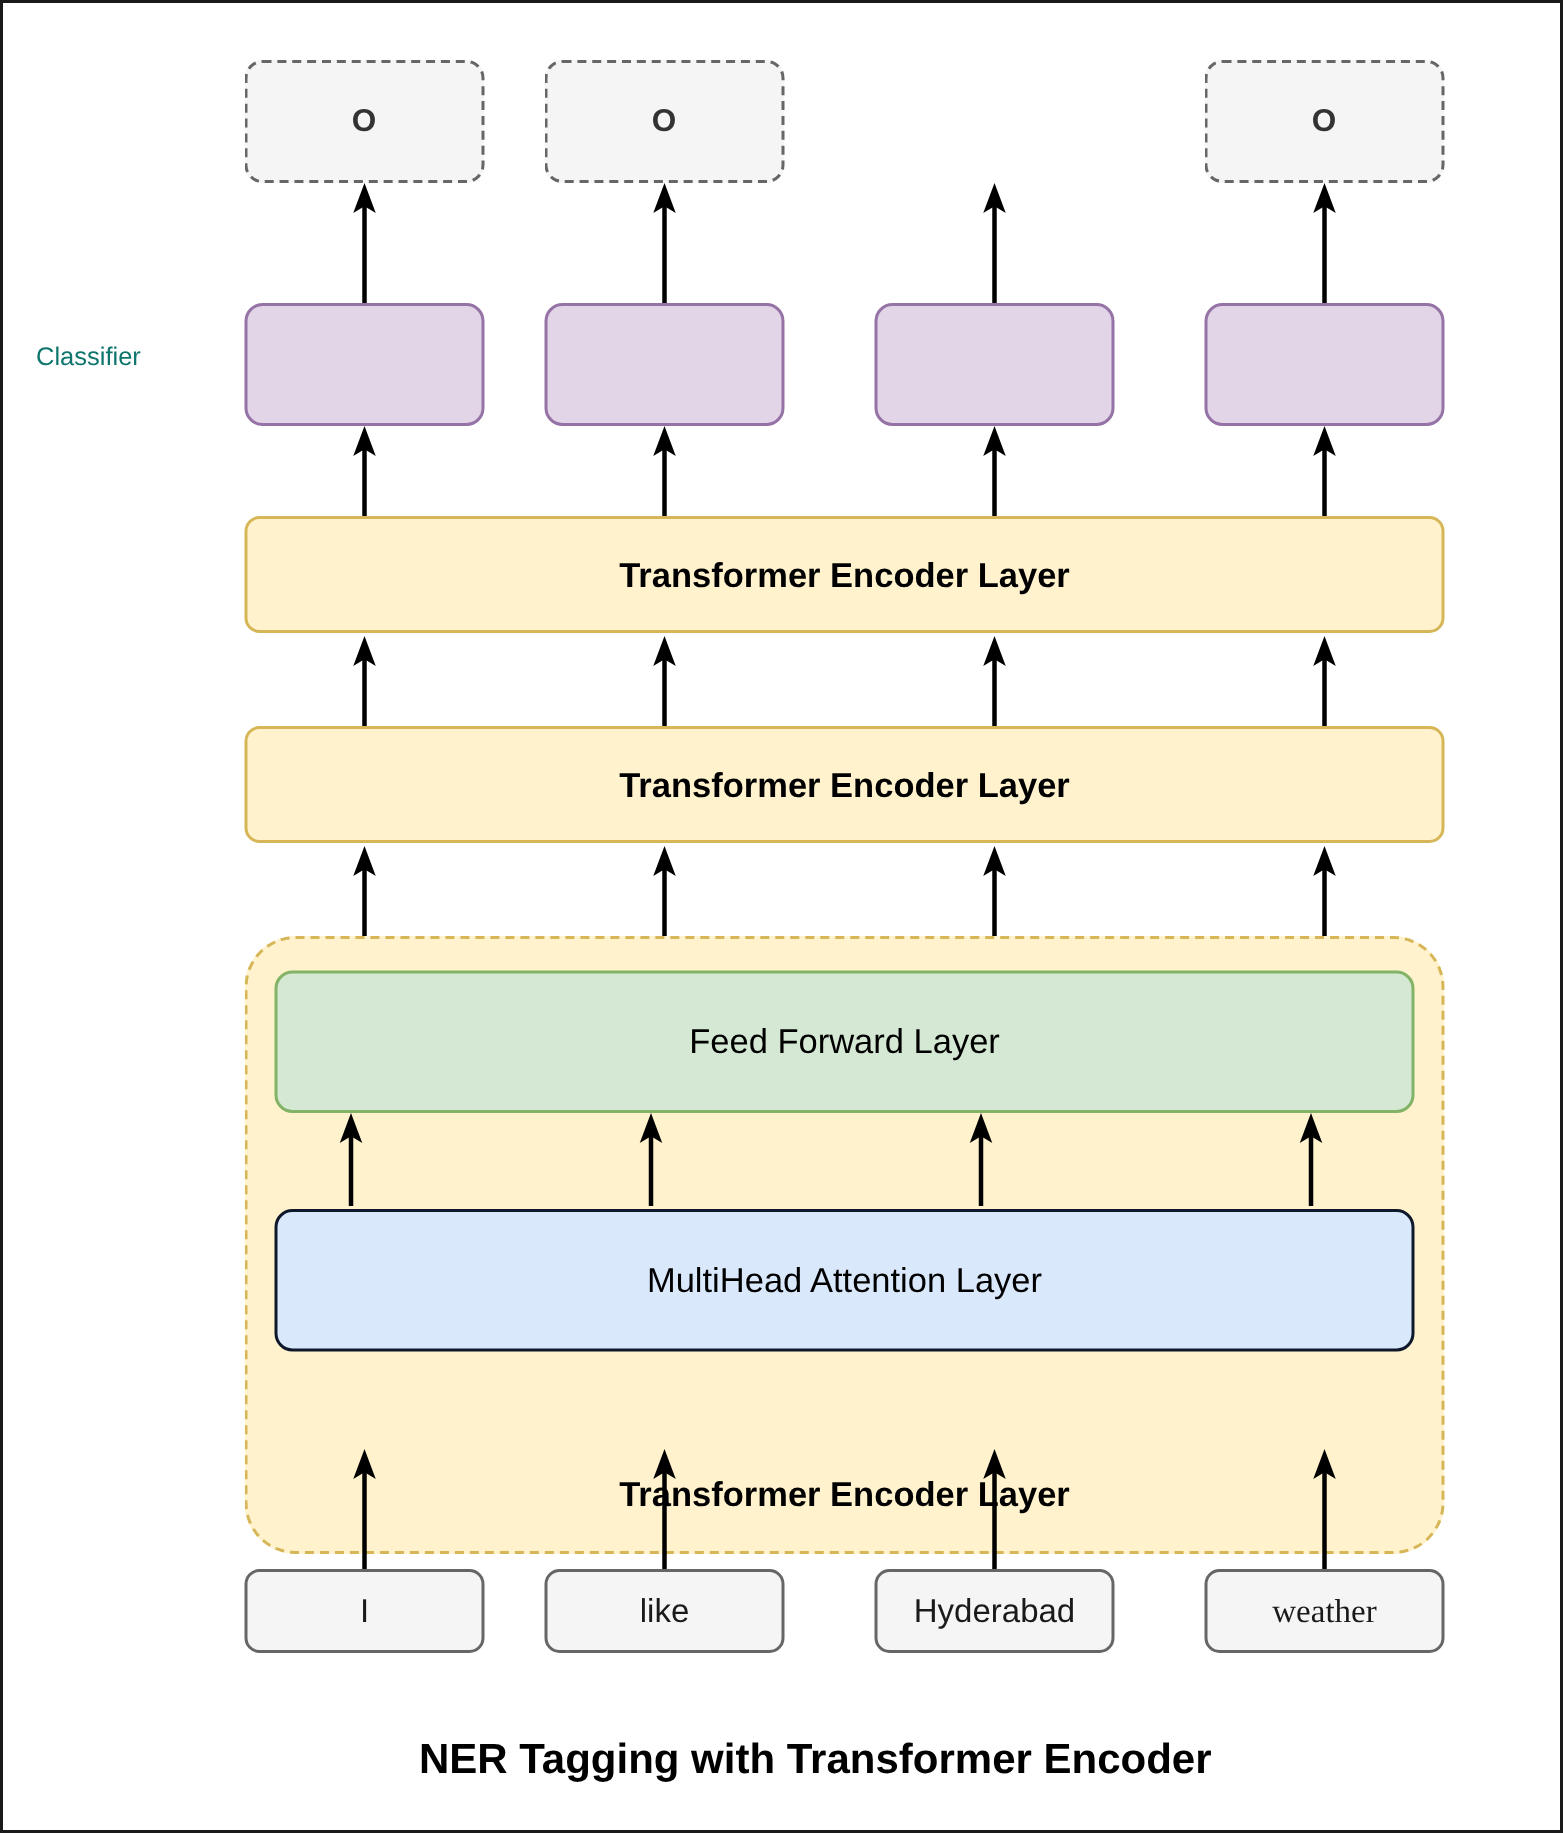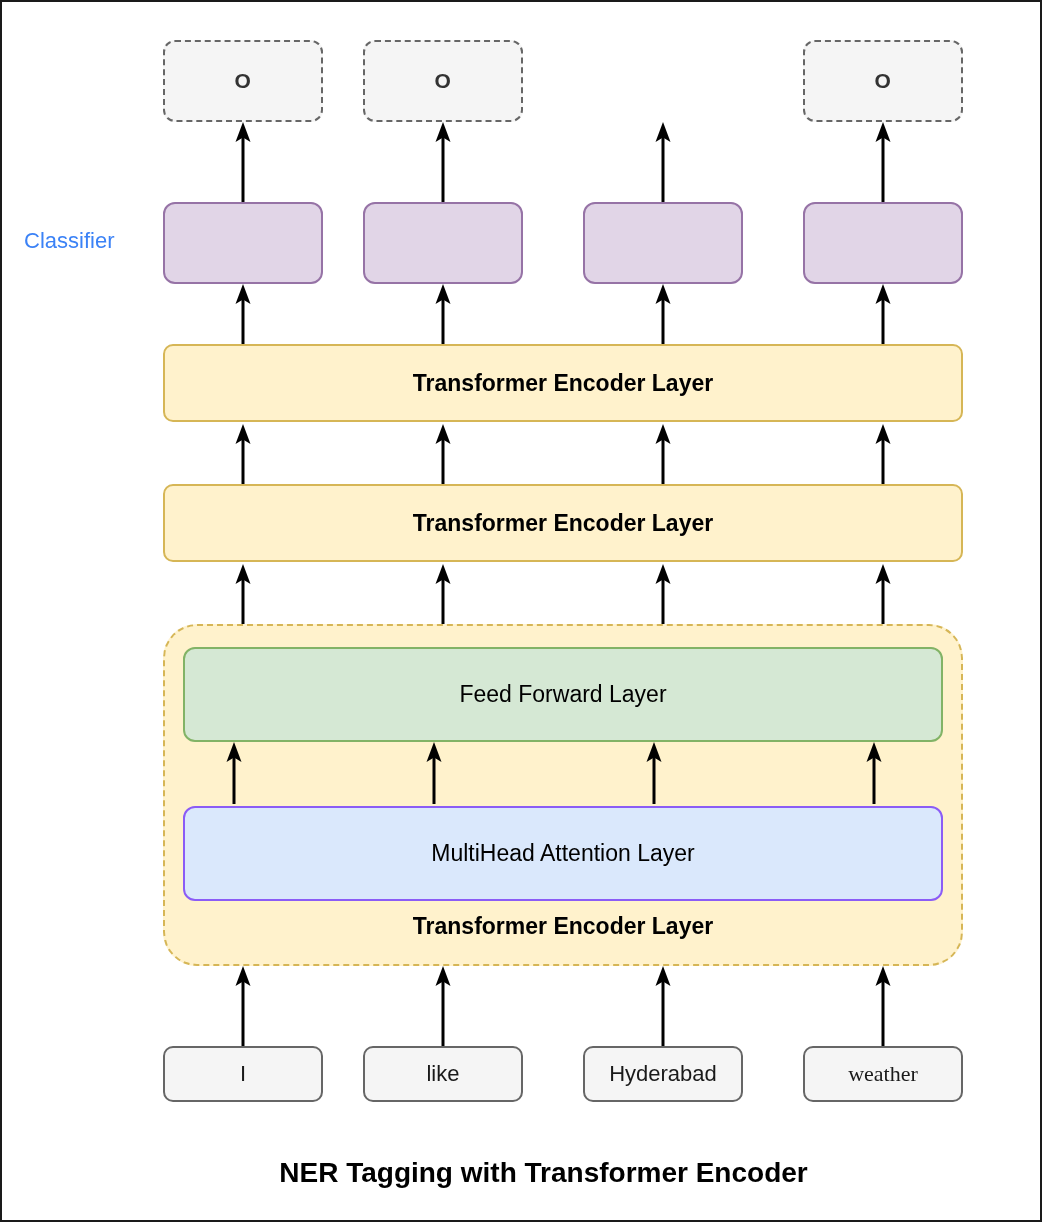--- a/index.html
+++ b/index.html
@@ -46,43 +46,43 @@
     width: 160px;
     height: 82px;
     background: #e1d5e7;
     border: 2px solid #9673a6;
     border-radius: 12px;
   }
 
   
   .side-label {
     position: absolute;
-    font-size: 22px;
-    color: #3b82f6;
+    font-size: 17px;
+    color: #0f766e;
     white-space: nowrap;
   }
 
   
   .encoder-bar {
     width: 800px;
     height: 78px;
     background: #fff2cc;
     border: 2px solid #d6b656;
     border-radius: 10px;
     font-size: 23px;
     font-weight: bold;
     color: #000000;
   }
 
   
   .encoder-expanded {
     position: absolute;
     box-sizing: border-box;
     width: 800px;
-    height: 342px;
+    height: 412px;
     background: #fff2cc;
     border: 2px dashed #d6b656;
     border-radius: 34px;
   }
   .encoder-expanded-label {
     position: absolute;
     left: 0;
     right: 0;
     bottom: 24px;
     text-align: center;
@@ -100,21 +100,21 @@
     border-radius: 12px;
     font-size: 23px;
     color: #000000;
   }
 
   
   .attn-box {
     width: 760px;
     height: 95px;
     background: #dae8fc;
-    border: 2px solid #8b5cf6;
+    border: 2px solid #0f172a;
     border-radius: 12px;
     font-size: 23px;
     color: #000000;
   }
 
   
   .token-box {
     width: 160px;
     height: 56px;
     background: #f5f5f5;

